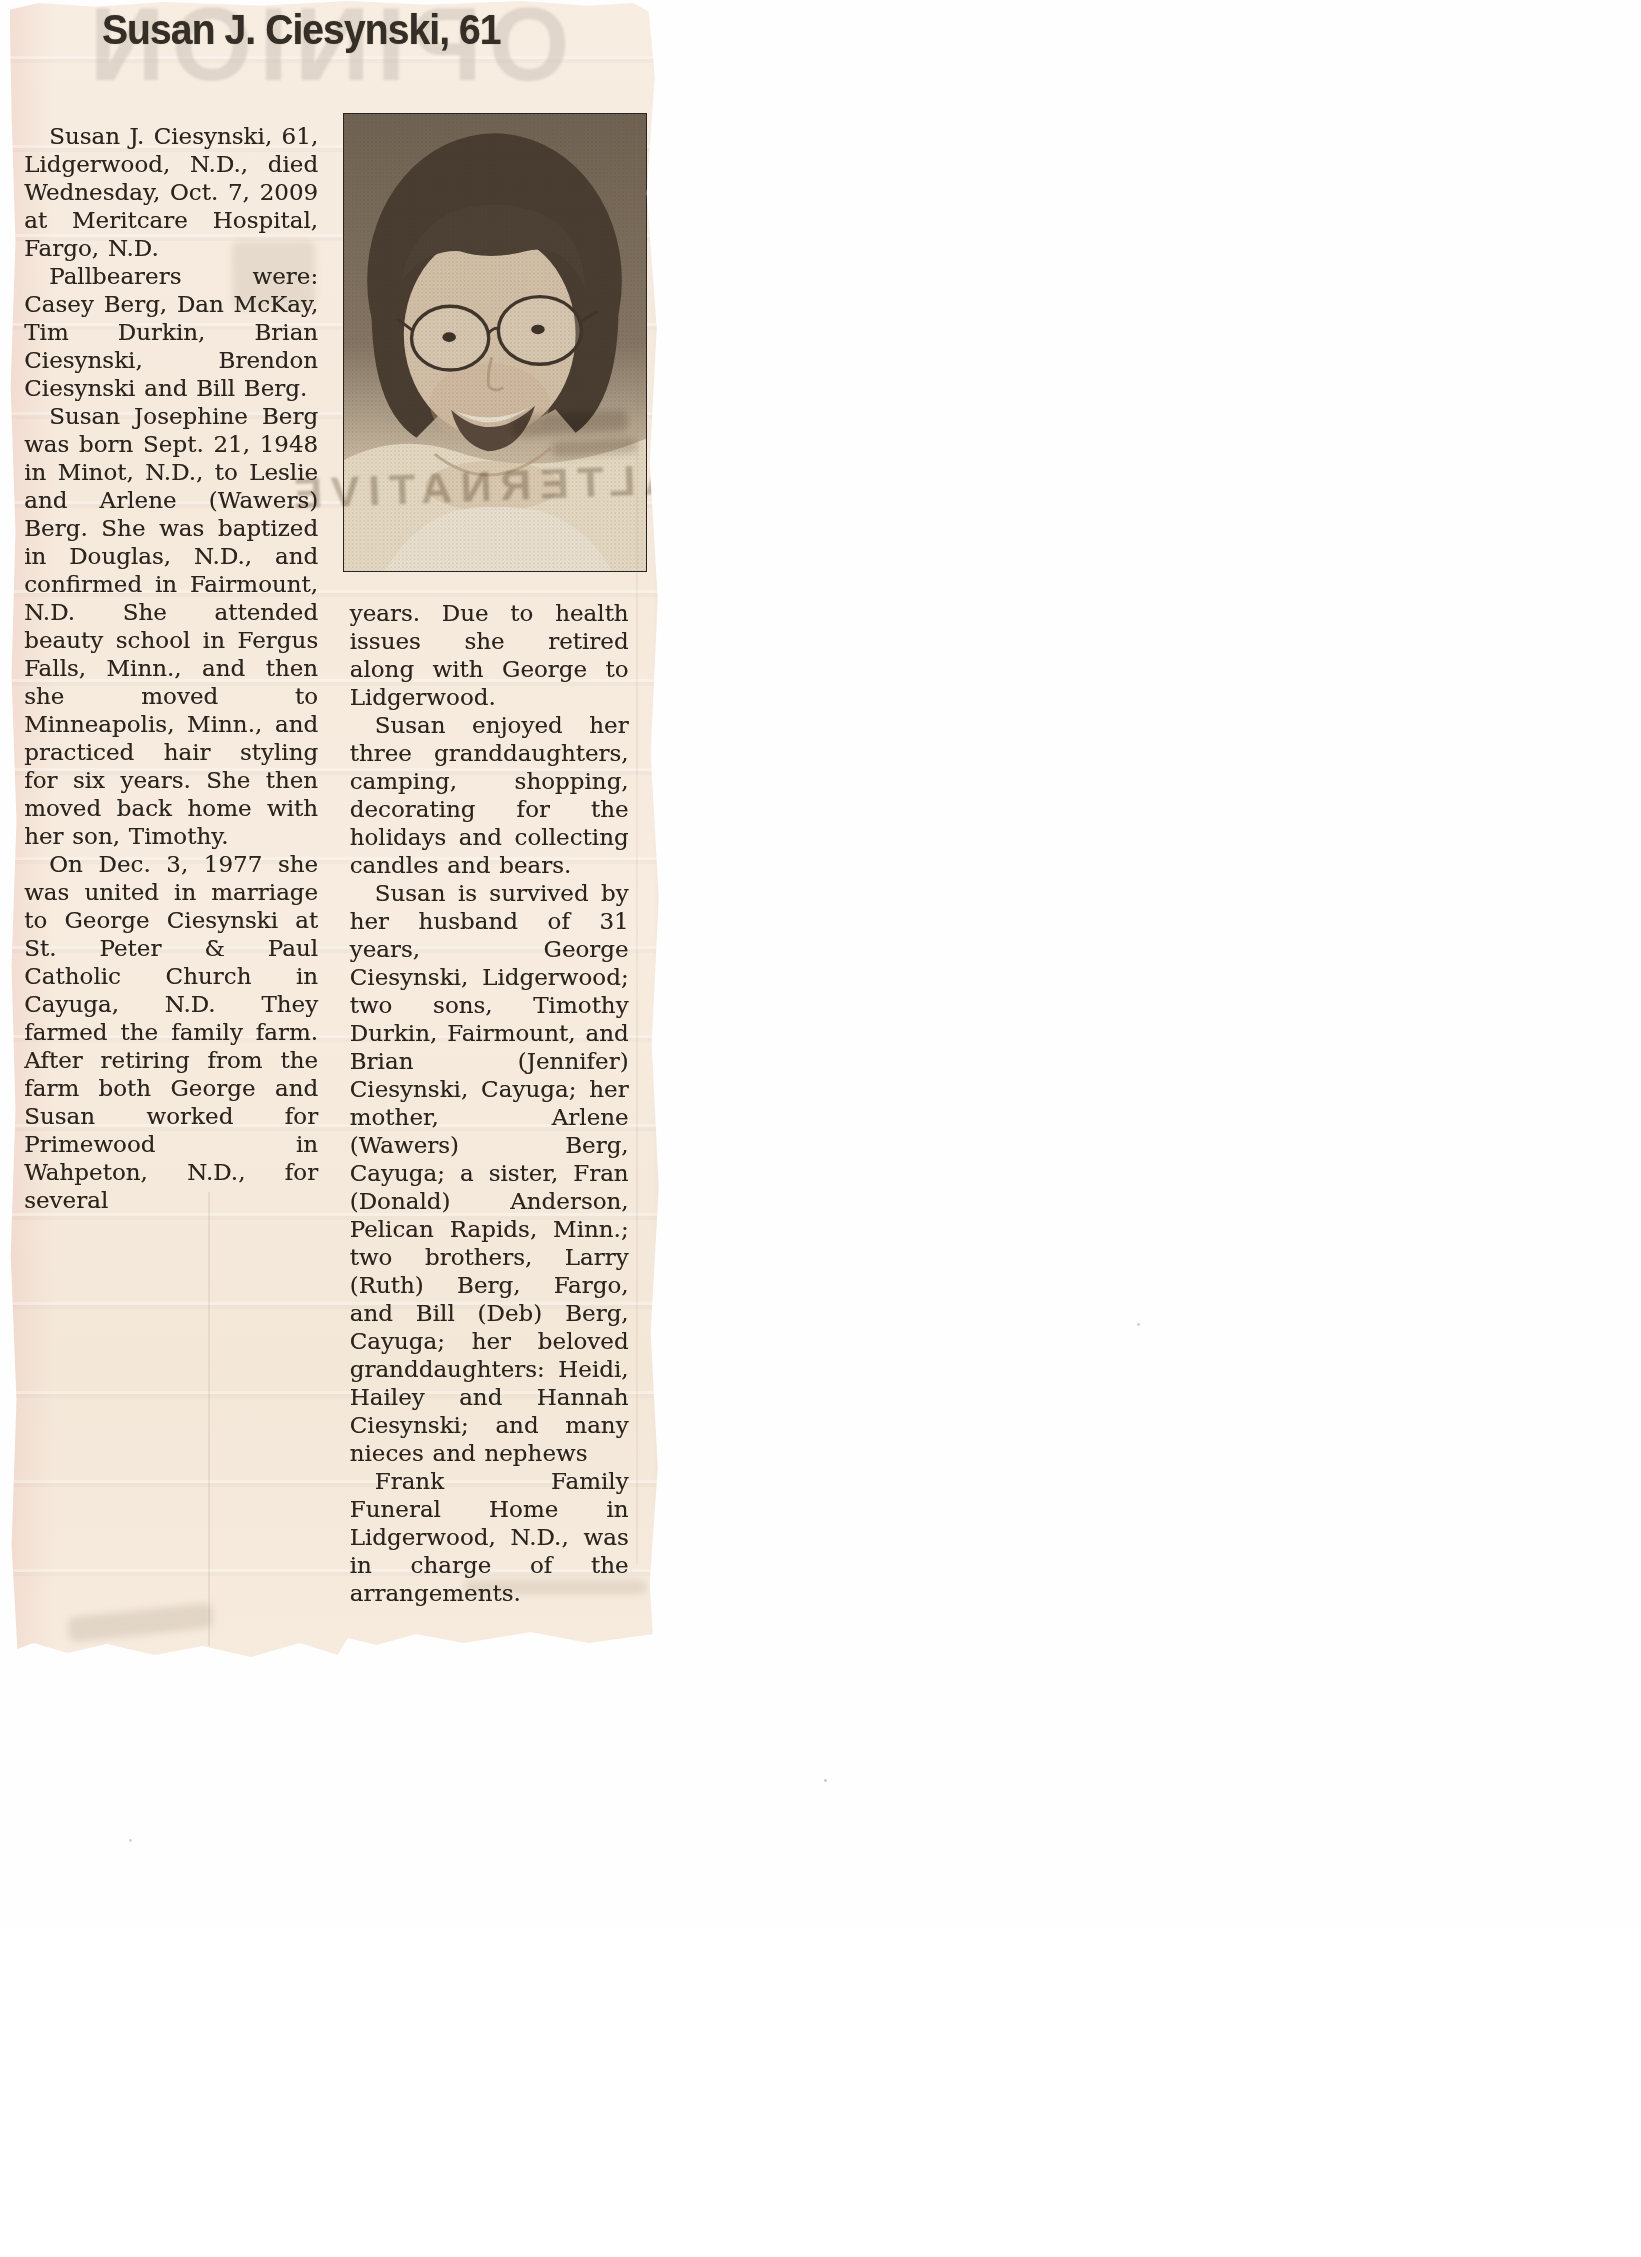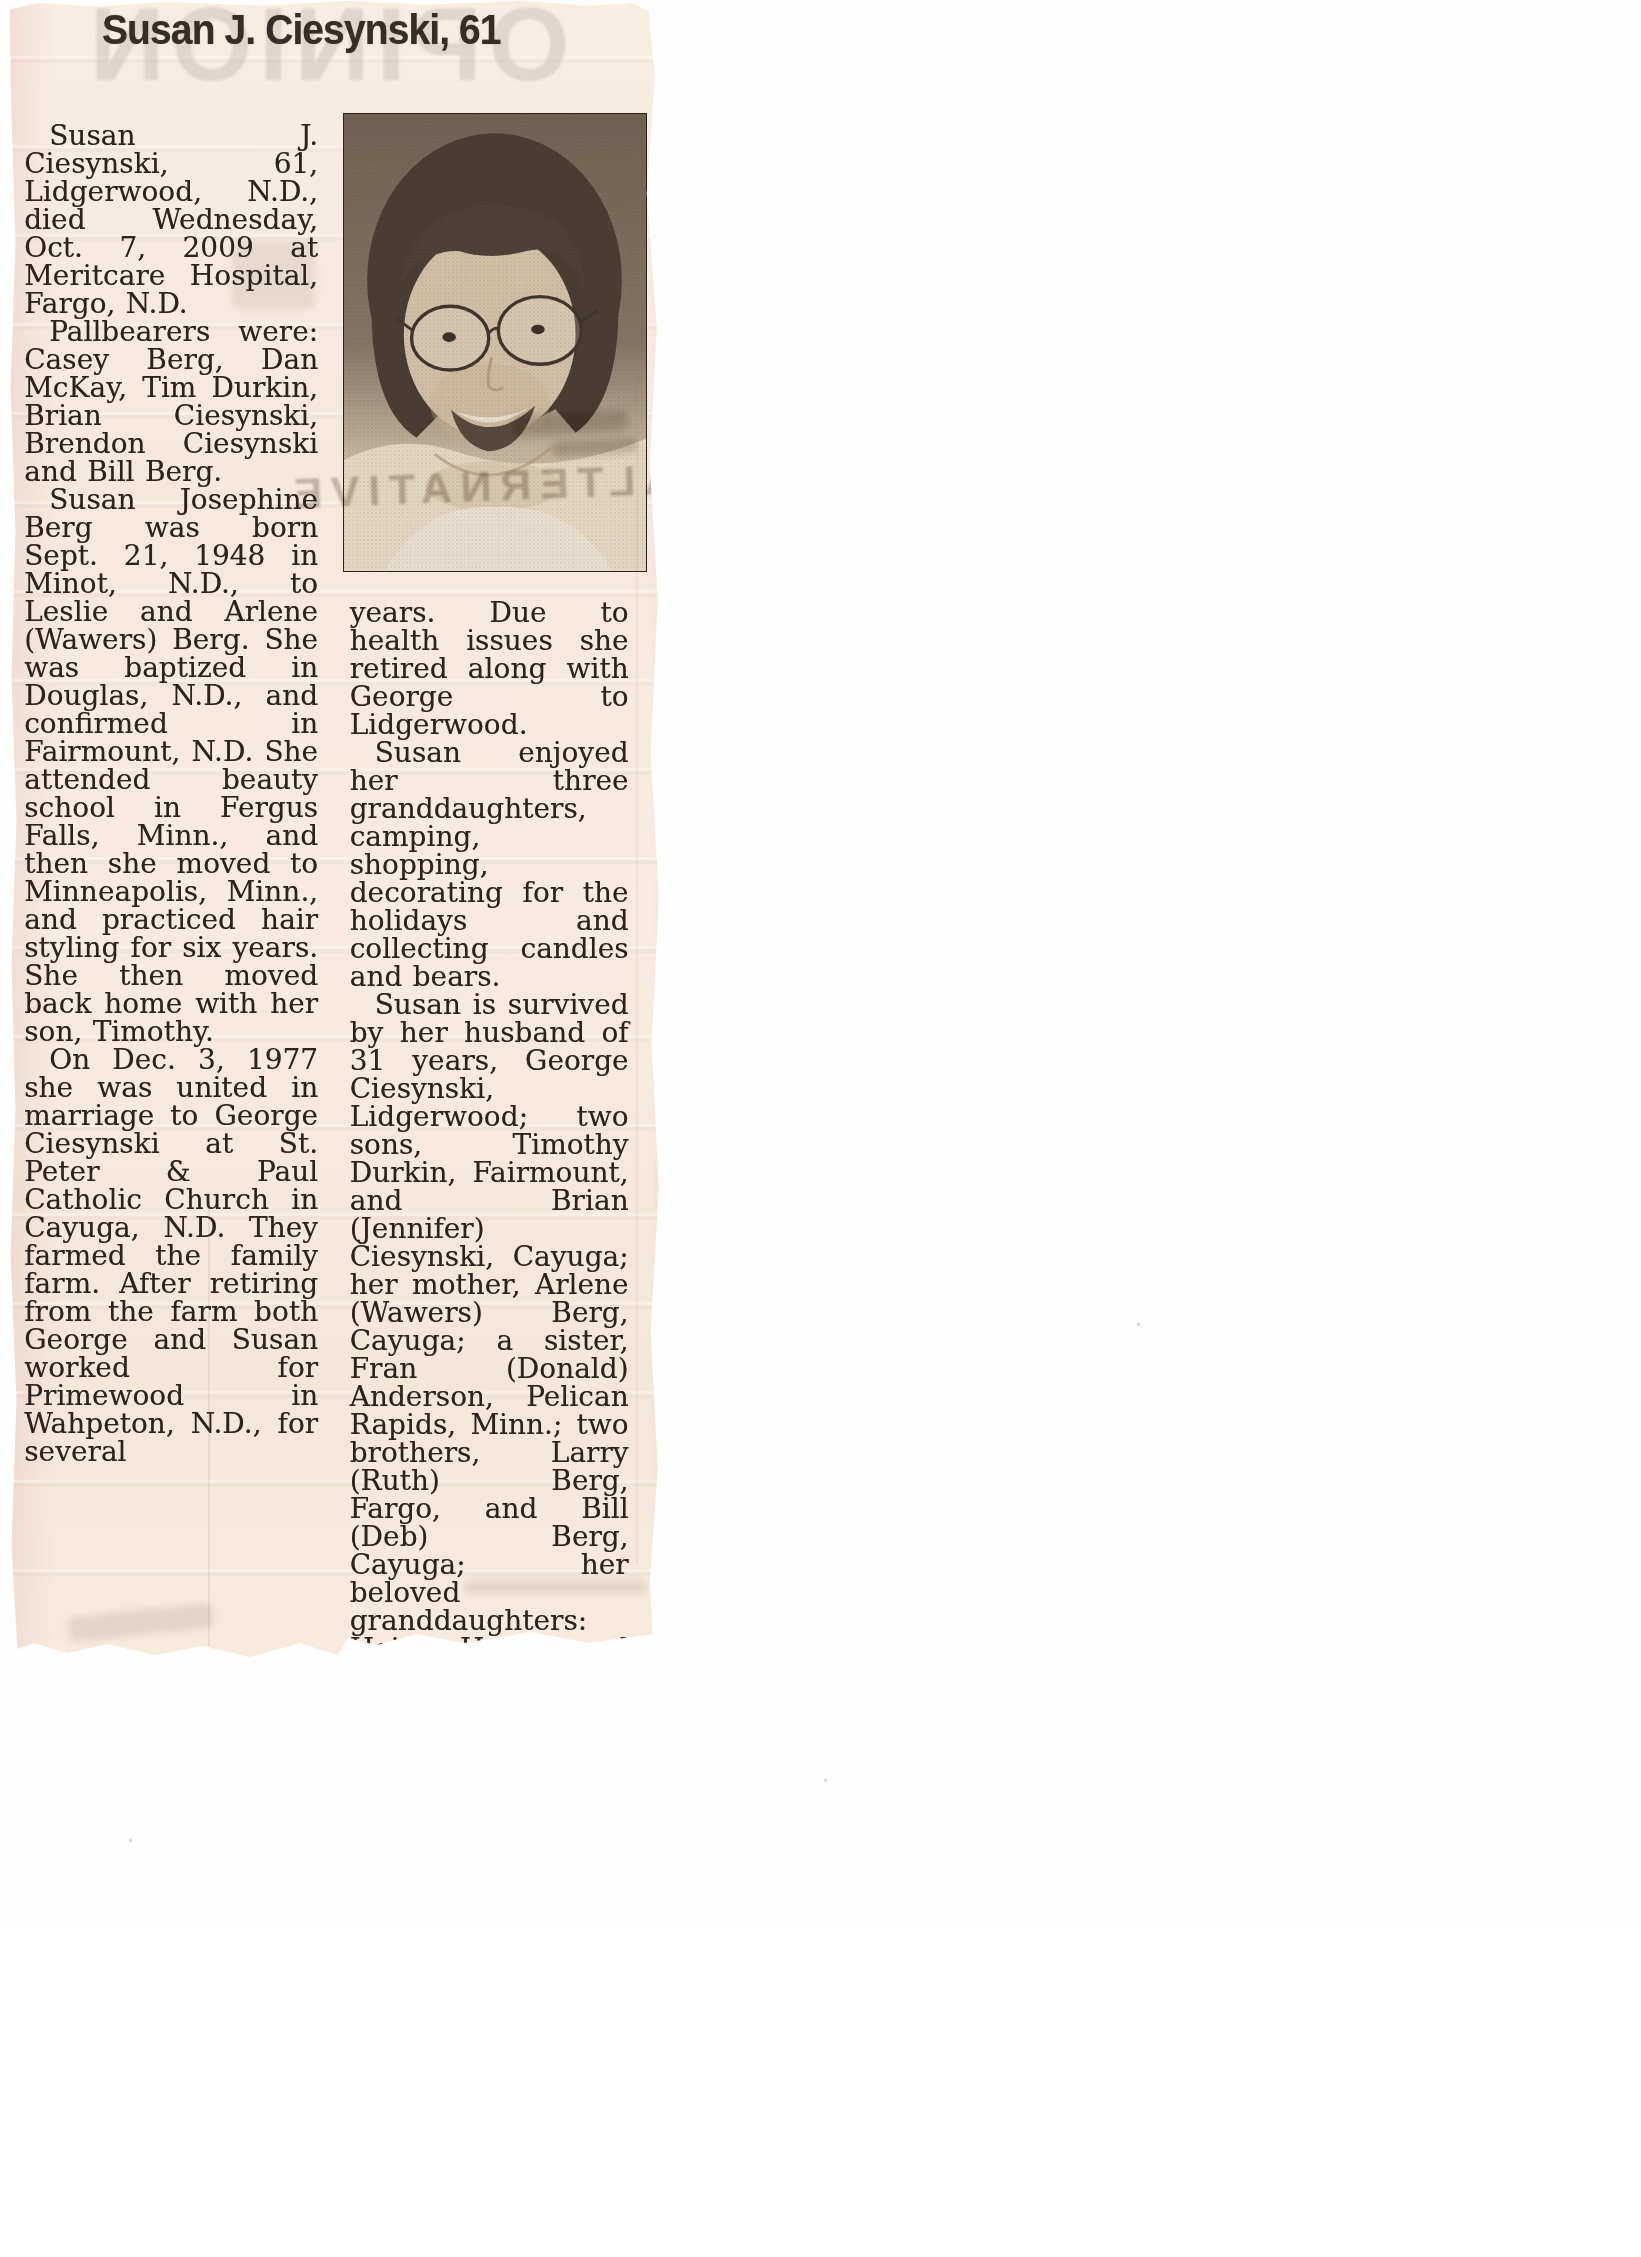--- a/index.html
+++ b/index.html
@@ -55,21 +55,21 @@
   .ghost-blob-3{left:222px;top:241px;width:83px;height:68px;opacity:.45;}
   .ghost-blob-4{left:58px;top:1610px;width:145px;height:25px;opacity:.55;transform:rotate(-6deg);}
   .ghost-blob-5{left:454px;top:1580px;width:183px;height:13.5px;opacity:.5;}
   
   .photo-frame{
     position:absolute;left:333px;top:113px;width:302px;height:457px;
     border:1.9px solid #2b251f;background:#efe5d4;z-index:2;box-sizing:content-box;
   }
   .photo-frame svg{display:block;width:100%;height:100%;}
   
-  .col{position:absolute;z-index:4;color:#2b241d;font-size:28px;line-height:28px;
+  .col{position:absolute;z-index:4;color:#2b241d;font-size:23px;line-height:28px;
        text-shadow:0 0 0.5px rgba(43,36,29,.45);}
   .col-1{left:14.5px;top:122px;width:294px;}
   .col-2{left:340px;top:599px;width:279px;}
   .para{margin:0;text-align:justify;text-indent:25px;word-spacing:1.4px;}
   .para.noindent{text-indent:0;}
   
   .crease{position:absolute;z-index:5;pointer-events:none;}
   .crease-1{left:198px;top:1192px;width:1.9px;height:454px;background:rgba(140,112,92,.12);}
   .crease-2{left:626px;top:116px;width:1.9px;height:1448px;background:rgba(140,112,92,.08);}
   

